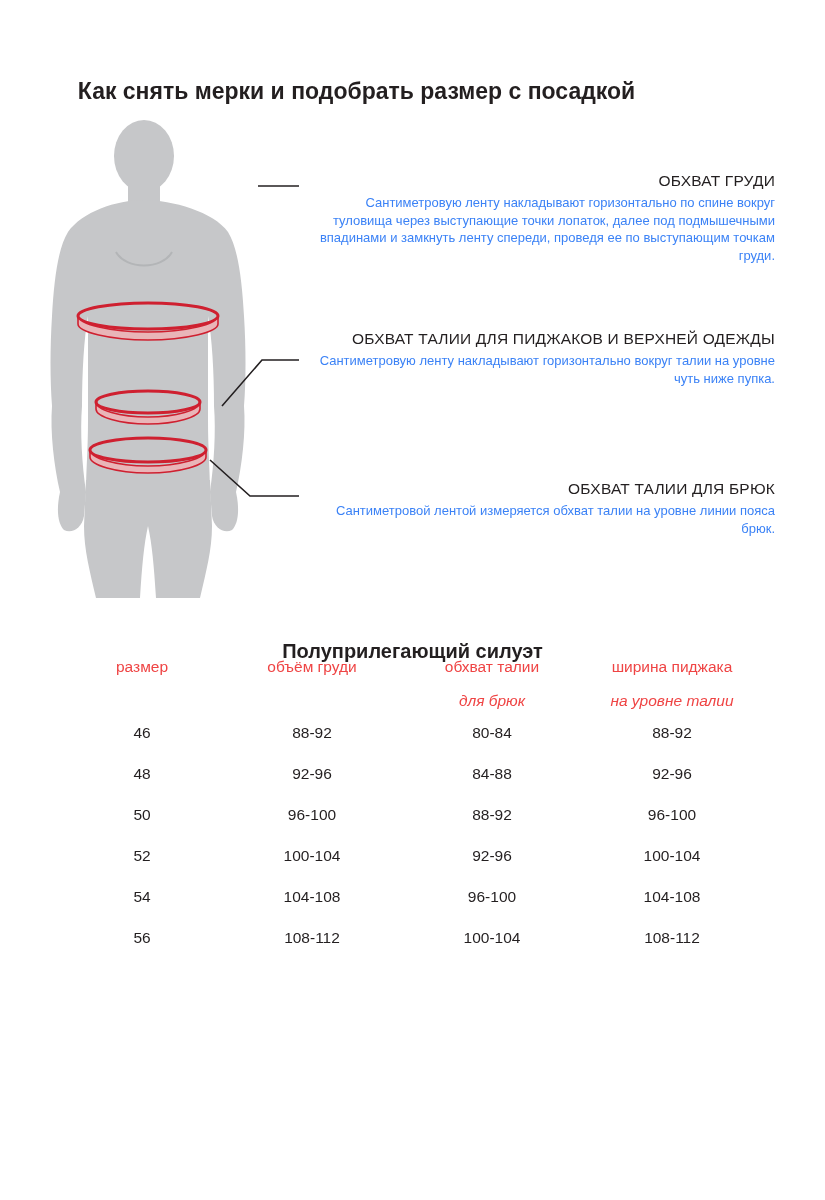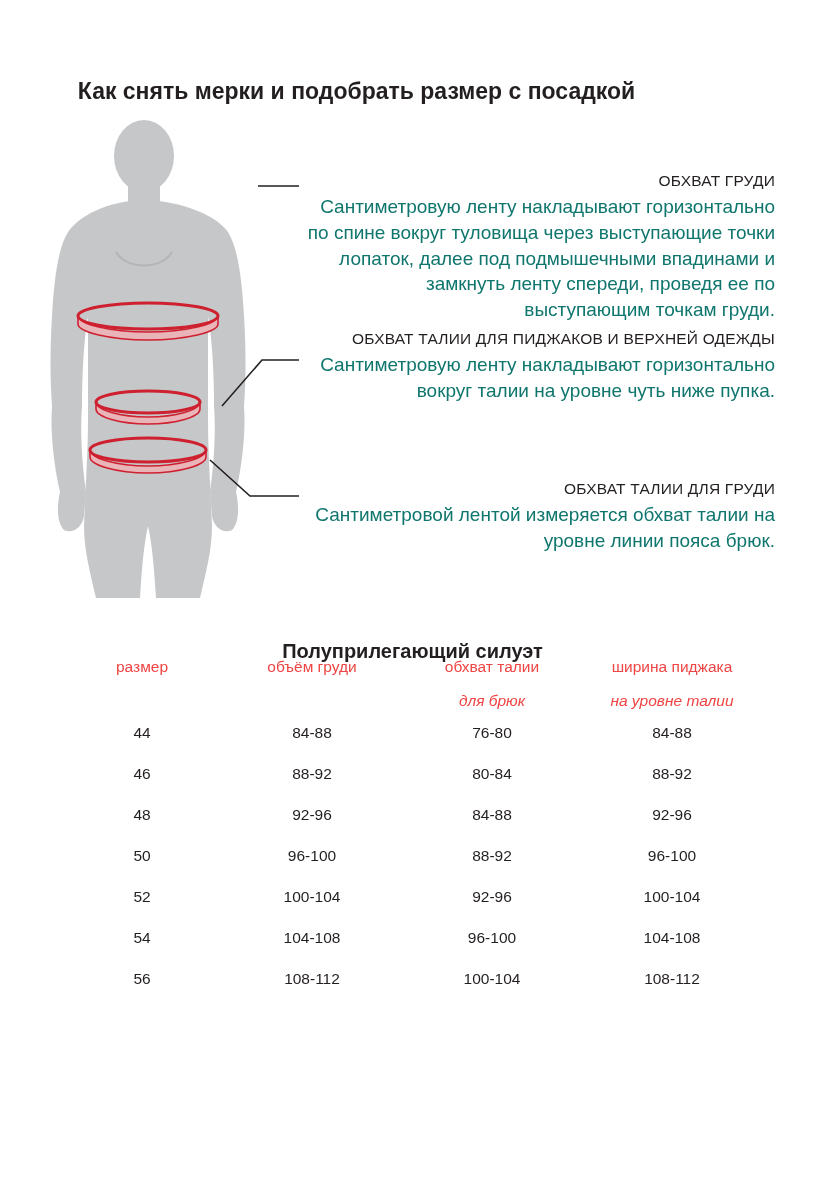--- a/index.html
+++ b/index.html
@@ -45,22 +45,22 @@
     position: absolute;
     text-align: right;
   }
   .callout-title {
     font-size: 15.5px;
     color: #231f20;
     letter-spacing: 0.2px;
     white-space: nowrap;
   }
   .callout-body {
-    font-size: 19px;
-    color: #0f766e;
+    font-size: 13px;
+    color: #3b82f6;
     line-height: 1.36;
     margin-top: 4px;
   }
 
   #callout-chest {
     top: 172px;
     left: 305px;
     width: 470px;
   }
   #callout-waist-jacket {
@@ -196,21 +196,21 @@
   <div class="callout-title">ОБХВАТ ГРУДИ</div>
   <div class="callout-body">Сантиметровую ленту накладывают горизонтально по спине вокруг туловища через выступающие точки лопаток, далее под подмышечными впадинами и замкнуть ленту спереди, проведя ее по выступающим точкам груди.</div>
 </div>
 
 <div class="callout" id="callout-waist-jacket">
   <div class="callout-title">ОБХВАТ ТАЛИИ ДЛЯ ПИДЖАКОВ И ВЕРХНЕЙ ОДЕЖДЫ</div>
   <div class="callout-body">Сантиметровую  ленту накладывают горизонтально вокруг талии на уровне чуть ниже пупка.</div>
 </div>
 
 <div class="callout" id="callout-waist-trousers">
-  <div class="callout-title">ОБХВАТ ТАЛИИ ДЛЯ ГРУДИ</div>
+  <div class="callout-title">ОБХВАТ ТАЛИИ ДЛЯ БРЮК</div>
   <div class="callout-body">Сантиметровой лентой измеряется обхват талии на уровне линии пояса брюк.</div>
 </div>
 
 <div id="table-title">Полуприлегающий силуэт</div>
 
 <table id="size-table">
   <colgroup>
     <col class="c1">
       <col class="c2">
       <col class="c3">
@@ -229,26 +229,20 @@
         <span class="sub">для брюк</span>
       </th>
       <th>
         <span>ширина пиджака</span>
         <span class="sub">на уровне талии</span>
       </th>
     </tr>
   </thead>
   <tbody id="table-body">
       <tr>
-        <td>44</td>
-        <td>84-88</td>
-        <td>76-80</td>
-        <td>84-88</td>
-      </tr>
-      <tr>
         <td>46</td>
         <td>88-92</td>
         <td>80-84</td>
         <td>88-92</td>
       </tr>
       <tr>
         <td>48</td>
         <td>92-96</td>
         <td>84-88</td>
         <td>92-96</td>

